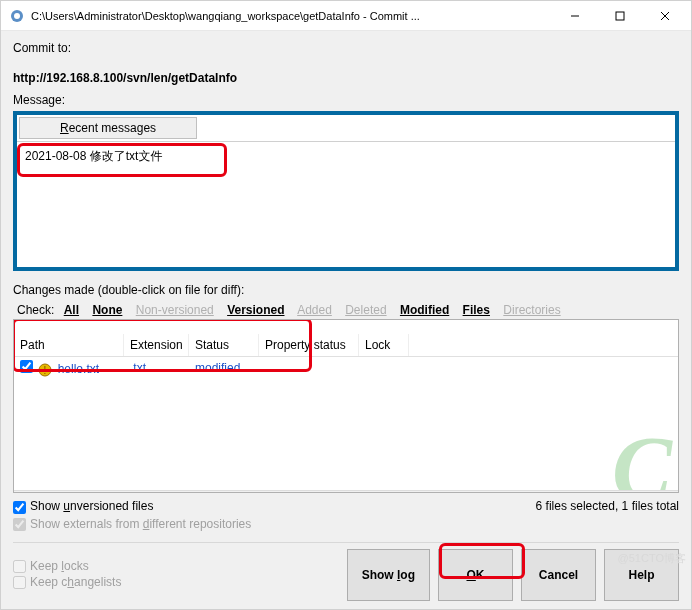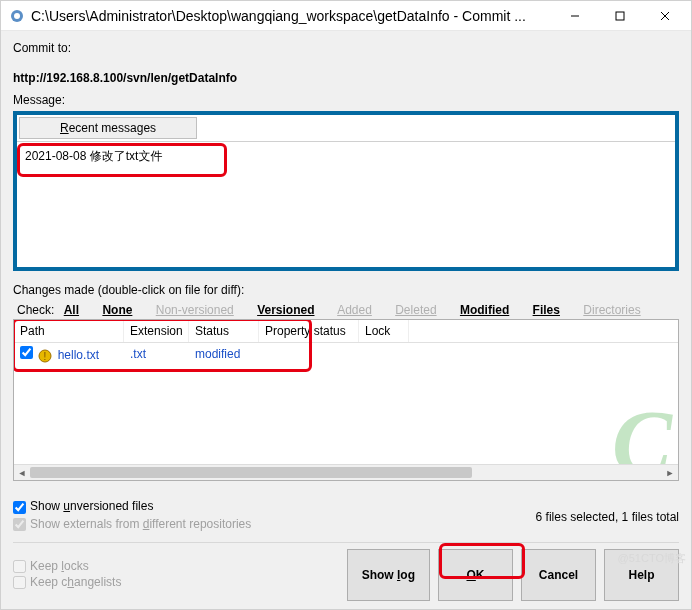--- a/index.html
+++ b/index.html
@@ -28,21 +28,21 @@
       padding: 0 4px;
     }
     .titlebar-icon {
       width: 16px; height: 16px;
       margin: 0 6px 0 4px;
       display: flex; align-items: center; justify-content: center;
     }
     .titlebar-title {
       flex: 1;
       color: #000;
-      font-size: 14px;
+      font-size: 11px;
       white-space: nowrap;
       overflow: hidden;
     }
     .win-controls { display: flex; }
     .win-btn {
       width: 45px; height: 29px;
       display: flex; align-items: center; justify-content: center;
       cursor: pointer;
       font-family: sans-serif;
     }
@@ -91,34 +91,35 @@
       border: 3px solid #e60012;
       border-radius: 6px;
       pointer-events: none;
     }
     .changes-label { margin: 12px 0 4px 0; }
     .check-row {
       padding: 2px 4px;
       font-size: 12px;
     }
     .check-row .lbl { margin-right: 6px; }
-    .check-row .opt { margin-right: 20px; cursor: pointer; }
+    .check-row .opt { margin-right: 10px; cursor: pointer; }
     .check-row .opt.bold { font-weight: bold; text-decoration: underline; }
     .check-row .opt.dim { color: #b0b0b0; text-decoration: underline; }
     .file-grid-wrap {
       background: #fff;
       border: 1px solid #b0b0b0;
       flex: 1;
       min-height: 130px;
       position: relative;
       overflow: hidden;
     }
     .file-grid {
       position: relative;
       height: 100%;
+      margin-top: 14px;
     }
     .grid-header {
       display: flex;
       border-bottom: 1px solid #e0e0e0;
       background: #fff;
       font-size: 12px;
     }
     .grid-header .col {
       padding: 4px 6px;
       border-right: 1px solid #eee;
@@ -170,22 +171,22 @@
     .hscroll .track { flex: 1; position: relative; }
     .hscroll .thumb {
       position: absolute; left: 0; top: 2px; bottom: 2px;
       width: 70%;
       background: #c8c8c8;
       border-radius: 2px;
     }
     .below-grid {
       display: flex;
       justify-content: space-between;
-      align-items: center;
-      margin-top: 18px;
+      align-items: flex-start;
+      margin-top: 6px;
     }
     .checkbox-stack label { display: block; margin-bottom: 3px; }
     .checkbox-stack input { margin-right: 4px; vertical-align: middle; }
     .dim-text { color: #a0a0a0; }
     .status-text { font-size: 12px; color: #000; }
     .divider { border: none; border-top: 1px solid #d8d8d8; margin: 8px 0 6px 0; }
     .bottom-row {
       display: flex;
       justify-content: space-between;
       align-items: center;

